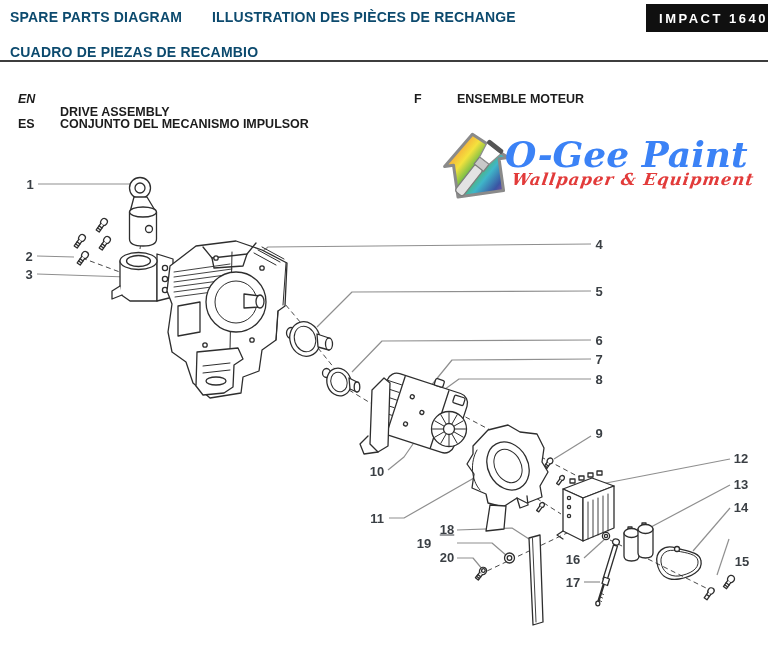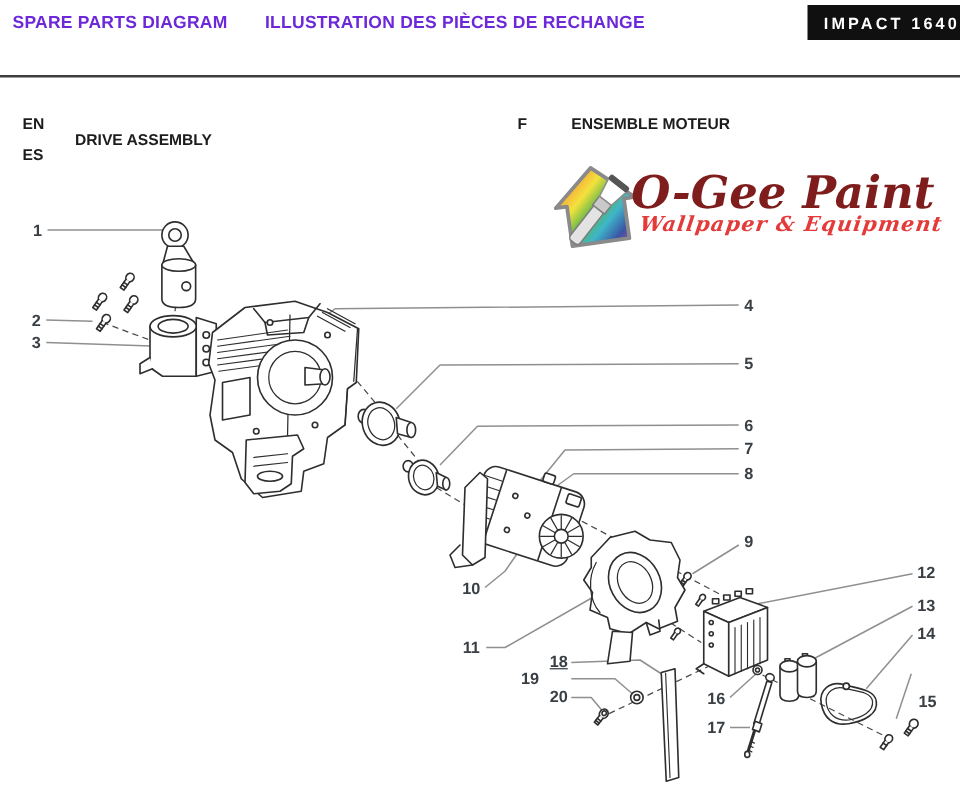--- a/index.html
+++ b/index.html
@@ -1,47 +1,49 @@
 <!DOCTYPE html>
 <html><head>
 <meta charset="utf-8">
 <style>
   html,body{margin:0;padding:0;background:#ffffff;}
   .page{position:relative;width:768px;height:647px;background:#ffffff;overflow:hidden;
         font-family:"Liberation Sans",sans-serif;color:#1c1c1c;}
-  .t1{position:absolute;font-weight:bold;font-size:14px;letter-spacing:.2px;white-space:nowrap;color:#6d28d9;}
+  .t1{position:absolute;font-weight:bold;font-size:14px;letter-spacing:.2px;white-space:nowrap;color:#0c4a6e;}
   .badge{position:absolute;left:646px;top:4px;width:135px;height:28px;background:#101010;color:#ffffff;
          display:flex;align-items:center;justify-content:center;font-weight:bold;font-size:13px;
          letter-spacing:2.5px;white-space:nowrap;}
   .rule{position:absolute;left:0;top:60px;width:768px;height:2px;background:#3d3d3d;}
   .lc{position:absolute;font-weight:bold;font-size:12.5px;white-space:nowrap;color:#1c1c1c;}
   .logo-name{position:absolute;left:505px;top:133px;font-family:"DejaVu Serif",serif;font-style:italic;
-             font-weight:bold;font-size:36px;color:#7f1d1d;white-space:nowrap;}
+             font-weight:bold;font-size:36px;color:#3b82f6;white-space:nowrap;}
   .logo-tag{position:absolute;left:512px;top:170px;font-family:"DejaVu Serif",serif;font-style:italic;
             font-weight:bold;font-size:16.5px;color:#e23b3a;letter-spacing:1px;transform:skewX(-8deg);
             white-space:nowrap;}
   .diagram{position:absolute;left:0;top:0;}
   .co{position:absolute;transform:translate(-50%,-50%);font-weight:600;font-size:13px;color:#3a3f44;
       white-space:nowrap;}
 </style>
 </head>
 <body>
 
 <div class="page">
 
   <span class="t1" style="left:10px;top:9px;">SPARE PARTS DIAGRAM</span>
   <span class="t1" style="left:212px;top:9px;">ILLUSTRATION DES PIÈCES DE RECHANGE</span>
   <div class="badge">
     <span>IMPACT 1640</span>
   </div>
+  <span class="t1" style="left:10px;top:44px;">CUADRO DE PIEZAS DE RECAMBIO</span>
   <div class="rule"></div>
 
-  <span class="lc" style="left:18px;top:92px;">EN</span>
+  <span class="lc" style="left:18px;top:92px;font-style:italic;">EN</span>
   <span class="lc" style="left:60px;top:92px;margin-top:13px;">DRIVE ASSEMBLY</span>
   <span class="lc" style="left:18px;top:117px;">ES</span>
+  <span class="lc" style="left:60px;top:117px;">CONJUNTO DEL MECANISMO IMPULSOR</span>
   <span class="lc" style="left:414px;top:92px;">F</span>
   <span class="lc" style="left:457px;top:92px;">ENSEMBLE MOTEUR</span>
 
   <svg class="diagram" style="left:436px;top:126px;" width="82" height="82" viewBox="0 0 82 82">
     <defs>
       <linearGradient id="rb" x1="0" y1="0" x2="1" y2="1">
         <stop offset="0" stop-color="#e8413c"></stop>
           <stop offset="0.2" stop-color="#f6a33a"></stop>
         <stop offset="0.36" stop-color="#f4e23d"></stop>
           <stop offset="0.52" stop-color="#58b54a"></stop>

